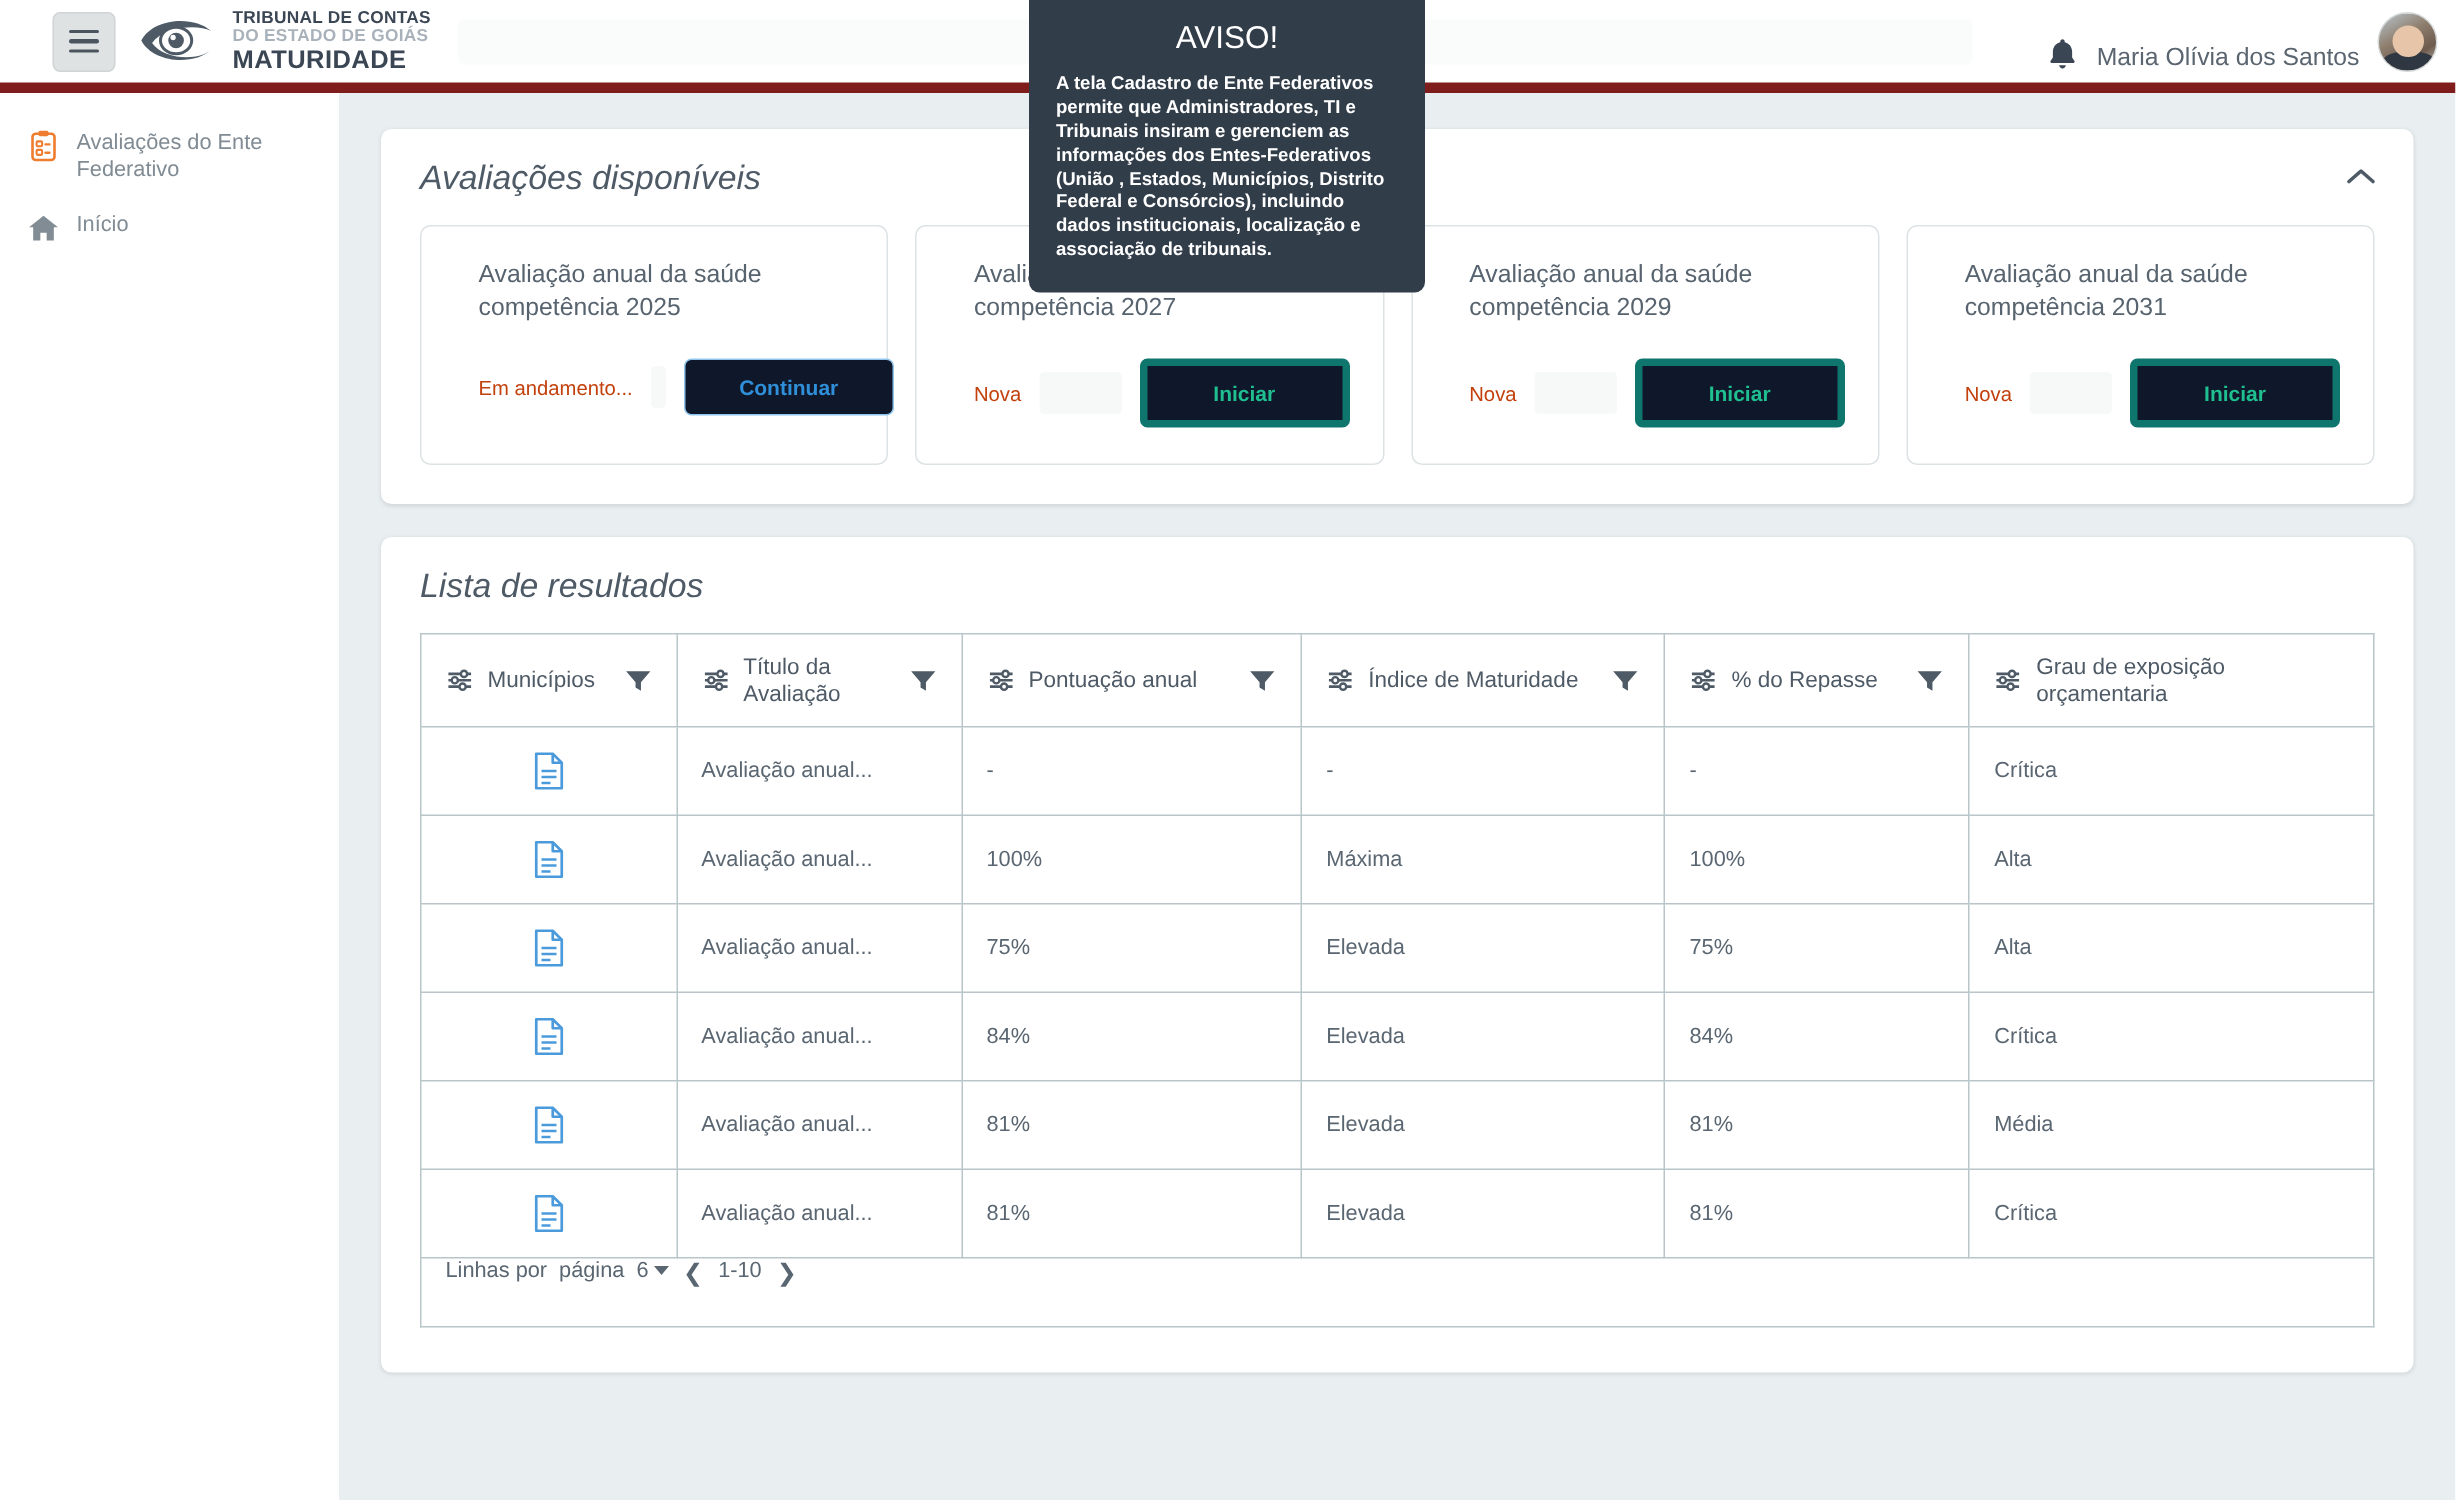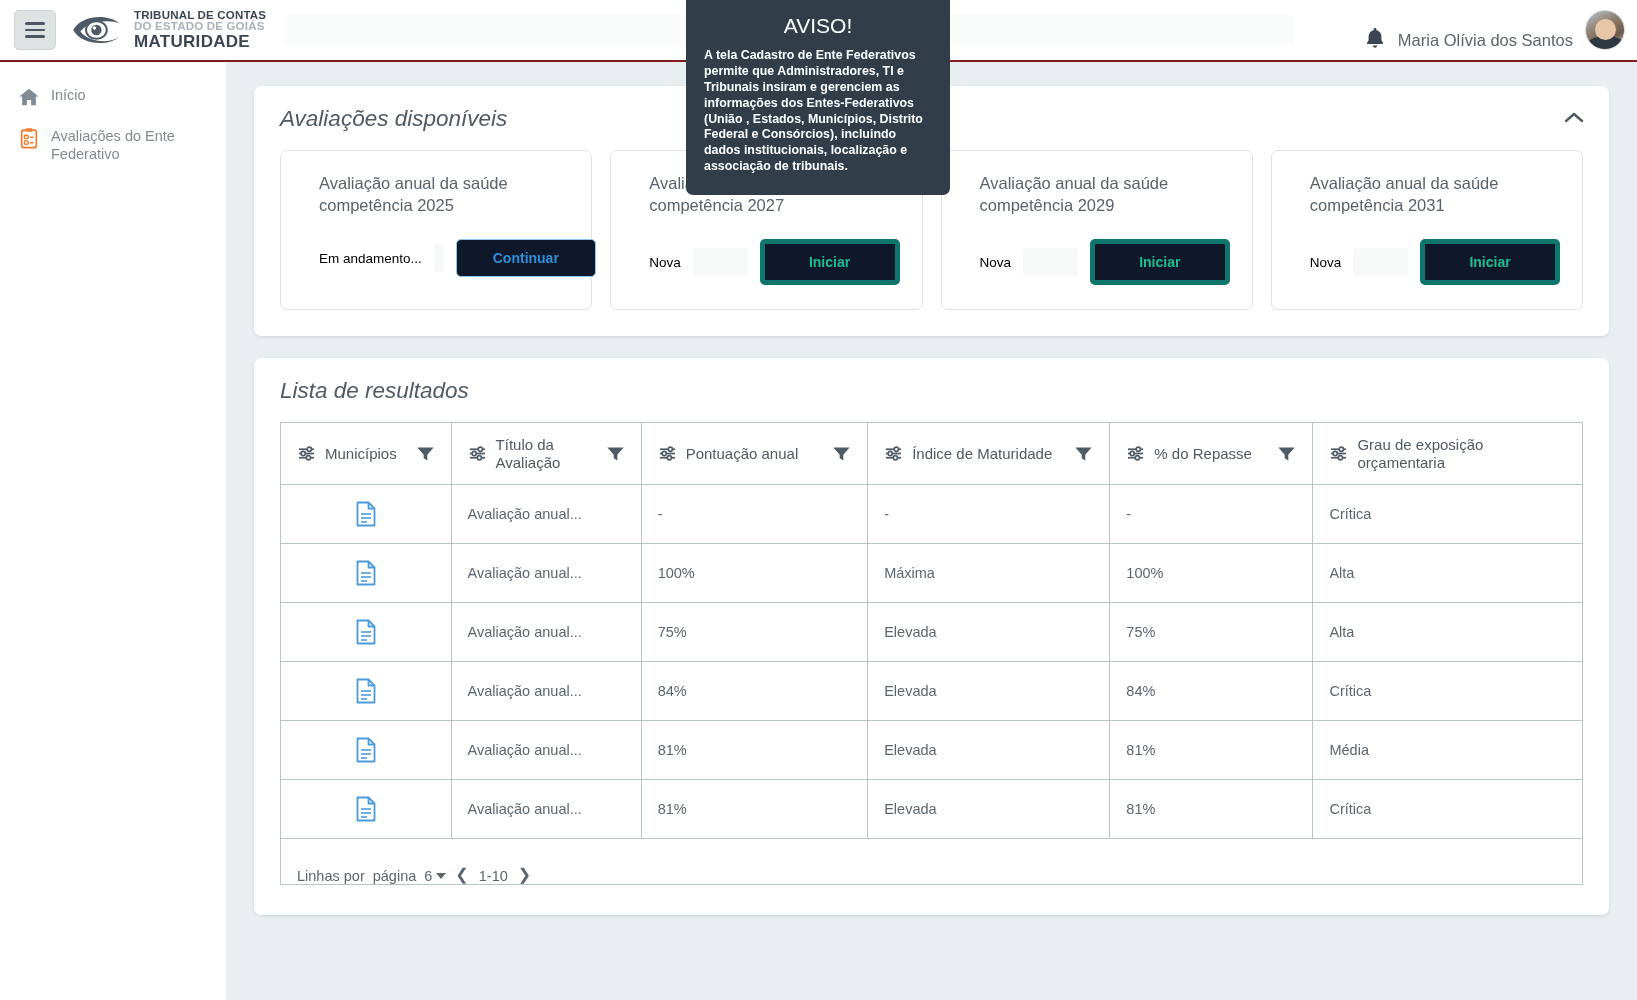--- a/index.html
+++ b/index.html
@@ -10,22 +10,23 @@
     overflow: hidden;
   }
   .app { position: relative; width: 1637px; height: 1000px; }
 
   
   .header {
     position: absolute; top: 0; left: 0;
     width: 1637px; height: 62px;
     background: #ffffff;
     display: flex; align-items: center;
-    border-bottom: 2px solid #7f1d1d;
+    border-bottom: 7px solid #7f1d1d;
     z-index: 20;
+    padding-left: 21px;
   }
   .burger-btn {
     width: 42px; height: 40px; margin-left: 14px;
     background: #dfe2e2; border: 1px solid #cfd4d4; border-radius: 5px;
     display: flex; flex-direction: column; align-items: center; justify-content: center;
     gap: 4px; cursor: pointer;
   }
   .burger-btn i { display: block; width: 20px; height: 2.6px; background: #4a5560; border-radius: 2px; }
 
   .brand { display: flex; align-items: center; margin-left: 14px; gap: 8px; }
@@ -97,21 +98,21 @@
     width: 26px; height: 20px; cursor: pointer;
   }
   .cards-row { display: flex; gap: 18px; margin-top: 18px; }
   .eval-card {
     flex: 1 1 0; min-width: 0;
     border: 1px solid #dde3e5; border-radius: 7px;
     padding: 22px 22px 24px 38px;
   }
   .eval-card-title { font-size: 16.5px; color: #57636e; line-height: 1.32; min-height: 44px; }
   .eval-card-foot { display: flex; align-items: center; gap: 12px; margin-top: 22px; }
-  .eval-status { font-size: 13.5px; color: #000000; white-space: nowrap; }
+  .eval-status { font-size: 13.5px; color: #c2410c; white-space: nowrap; }
   .eval-spacer { flex: 1 1 auto; height: 28px; background: #f7f9f9; border-radius: 3px; min-width: 10px; }
   .eval-btn {
     border-radius: 5px; background: #0f172a; padding: 10px 0;
     font-size: 14px; font-weight: bold; text-align: center;
     cursor: pointer; white-space: nowrap; width: 140px; flex: 0 0 140px;
     font-family: "Liberation Sans", sans-serif;
   }
   .eval-btn.blue { border: 1px solid #8fc4ec; color: #2f8fd8; }
   .eval-btn.green { border: 5px solid #0f766e; color: #1fbf90; }
 
@@ -129,21 +130,21 @@
   .th-inner { display: flex; align-items: center; gap: 9px; }
   .th-label { font-size: 15px; color: #4e5a66; line-height: 1.14; flex: 1 1 auto; }
   .sliders-icon { width: 19px; height: 17px; flex: 0 0 19px; display: block; }
   .funnel-icon { width: 19px; height: 18px; flex: 0 0 19px; display: block; cursor: pointer; }
   table.grid td { height: 59px; font-size: 14.5px; color: #5a6671; }
   .doc-cell { text-align: center !important; padding: 0 !important; }
   .doc-icon { width: 22px; height: 26px; display: inline-block; vertical-align: middle; cursor: pointer; }
 
   .pager {
     border: 1px solid #b9c6c9; border-top: none;
-    height: 46px; display: flex; align-items: flex-end;
+    height: 46px; display: flex; align-items: flex-start;
     padding: 0 16px; gap: 6px;
     font-size: 14.5px; color: #5a6671;
   }
   .pager-lbl { margin-right: 2px; }
   .pager-sel { display: inline-flex; align-items: center; gap: 4px; cursor: pointer; }
   .pager-caret { width: 0; height: 0; border-left: 5px solid transparent; border-right: 5px solid transparent; border-top: 6px solid #5a6671; }
   .pager-arrow { cursor: pointer; font-size: 16px; color: #5a6671; padding: 0 3px; }
   .pager-range { padding: 0 1px; }
 
   
@@ -191,35 +192,35 @@
       </svg>
       <div class="user-name">Maria Olívia dos Santos</div>
       <div class="avatar"></div>
     </div>
   </div>
 
   <div class="sidebar">
 
     <div class="side-item">
       <svg class="side-icon" viewBox="0 0 24 24">
-        <path d="M12 3 1.5 11.5h3V21h5.2v-5.6h4.6V21h5.2v-9.5h3z" fill="#818c95"></path>
-      </svg>
-      <div class="side-label">Início</div>
-    </div>
-
-    <div class="side-item">
-      <svg class="side-icon" viewBox="0 0 24 24">
         <rect x="4" y="3.5" width="16" height="19" rx="2.4" fill="none" stroke="#ef7d2f" stroke-width="1.9"></rect>
         <rect x="8.3" y="1.3" width="7.4" height="4" rx="1.3" fill="#ef7d2f"></rect>
         <rect x="7" y="9" width="4" height="3.6" rx=".8" fill="none" stroke="#ef7d2f" stroke-width="1.5"></rect>
         <rect x="12.6" y="10.3" width="4.6" height="1.7" rx=".8" fill="#ef7d2f"></rect>
         <rect x="7" y="15.2" width="4" height="3.6" rx=".8" fill="none" stroke="#ef7d2f" stroke-width="1.5"></rect>
         <rect x="12.6" y="16.4" width="4.6" height="1.7" rx=".8" fill="#ef7d2f"></rect>
       </svg>
       <div class="side-label">Avaliações do Ente Federativo</div>
+    </div>
+
+    <div class="side-item">
+      <svg class="side-icon" viewBox="0 0 24 24">
+        <path d="M12 3 1.5 11.5h3V21h5.2v-5.6h4.6V21h5.2v-9.5h3z" fill="#818c95"></path>
+      </svg>
+      <div class="side-label">Início</div>
     </div>
 
   </div>
 
   <div class="main">
 
     <div class="panel panel-avail">
       <div class="panel-title">Avaliações disponíveis</div>
 
       <svg class="collapse-btn" viewBox="0 0 26 20">

